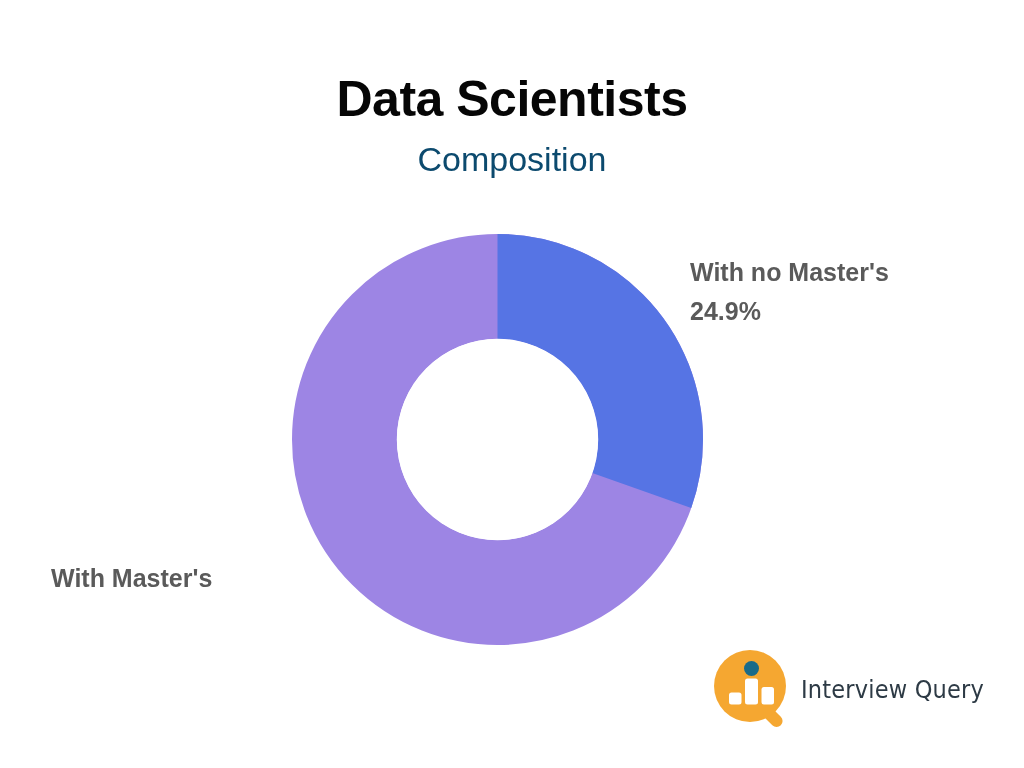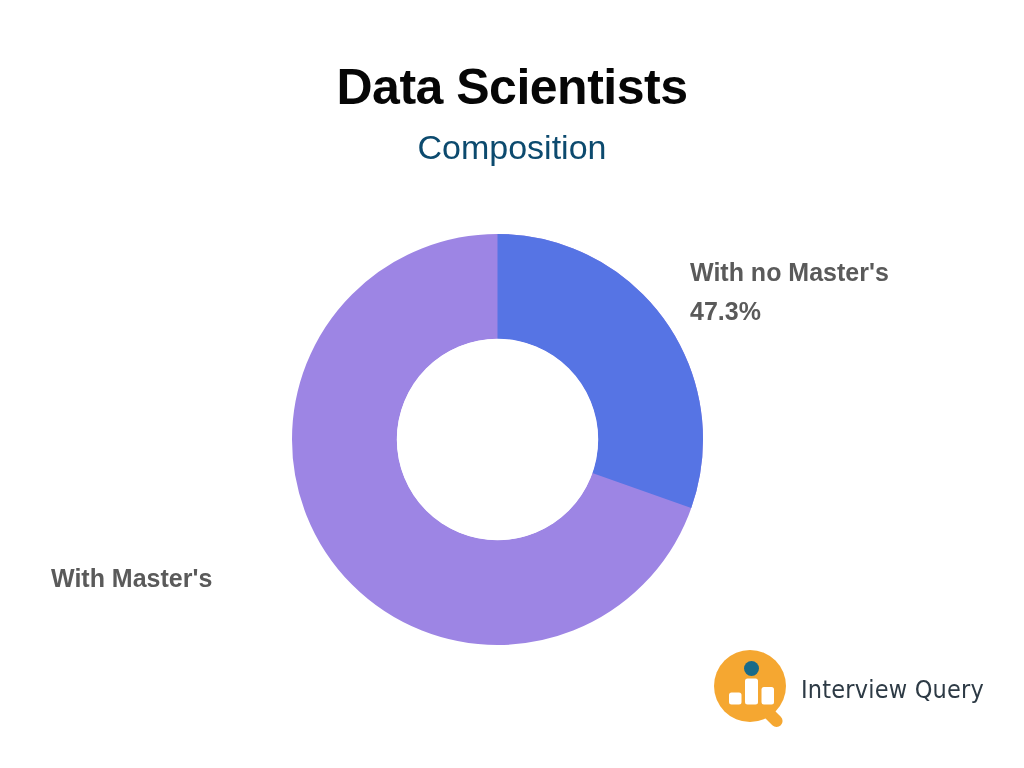--- a/index.html
+++ b/index.html
@@ -11,21 +11,21 @@
     height: 768px;
     background: #ffffff;
     font-family: "Liberation Sans", sans-serif;
     overflow: hidden;
     position: relative;
   }
 
   
   .header {
     position: absolute;
-    top: 0;
+    top: 12px;
     left: 0;
     width: 1024px;
     text-align: center;
     padding-top: 62px;
   }
   .chart-title {
     font-size: 50px;
     font-weight: 700;
     color: #060606;
     letter-spacing: -0.5px;
@@ -117,21 +117,21 @@
     <circle cx="205.5" cy="205.5" r="153" fill="none" stroke="#9d85e4" stroke-width="105"></circle>
 
     <circle cx="205.5" cy="205.5" r="153" fill="none" stroke="#5674e4" stroke-width="105" stroke-dasharray="292.24 669.08" transform="rotate(-90 205.5 205.5)"></circle>
 
     <circle cx="205.5" cy="205.5" r="100.7" fill="#ffffff"></circle>
   </svg>
 </div>
 
 <div class="slice-label label-no-masters">
   <span>With no Master's</span>
-  <span class="pct">47.3%</span>
+  <span class="pct">24.9%</span>
 </div>
 
 <div class="slice-label label-masters">
   <span>With Master's</span>
 </div>
 
 <div class="brand">
   <svg class="brand-mark" viewBox="0 0 78 78">
 
     <rect x="55.5" y="55.5" width="22" height="12" rx="6" fill="#f5a731" transform="rotate(45 55.5 55.5)"></rect>

